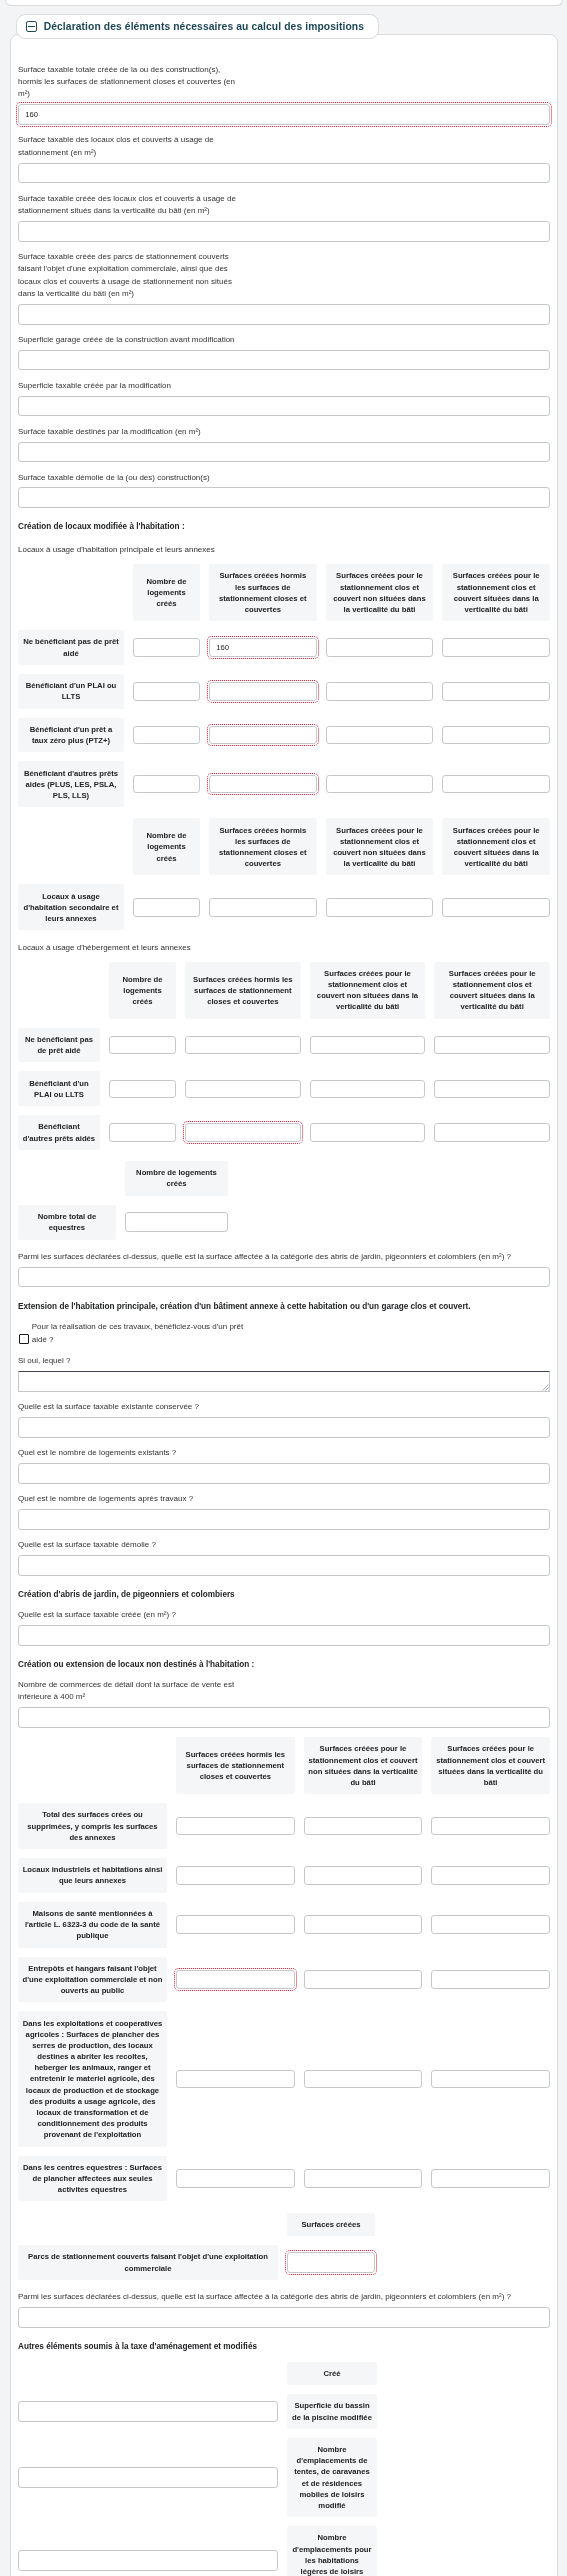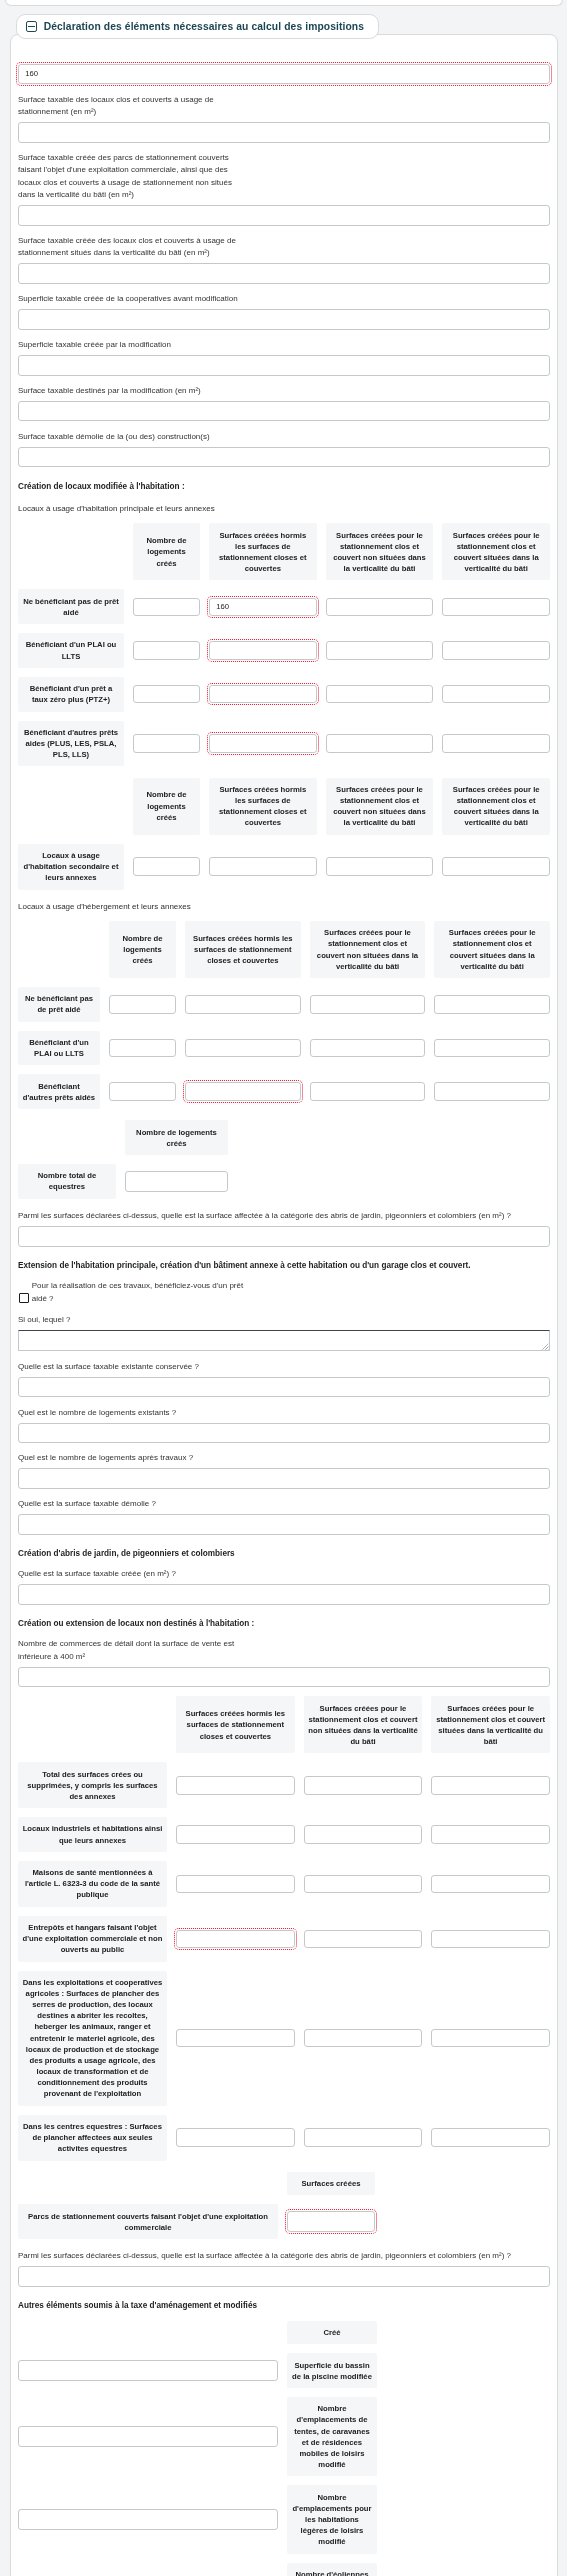--- a/index.html
+++ b/index.html
@@ -51,36 +51,37 @@
 
 <div class="topstrip"></div>
 
 <section class="fieldset root">
   <div class="tab">
     <span class="micon"></span>
     <span class="tabtitle">Déclaration des éléments nécessaires au calcul des impositions</span>
   </div>
   <div class="panel" id="decl-body">
       <div class="field">
+        <div class="lbl narrow">Surface taxable totale créée de la ou des construction(s), hormis les surfaces de stationnement closes et couvertes (en m²)</div>
         <input class="input red" type="text" readonly="" value="160" style="">
       </div>
       <div class="field">
         <div class="lbl narrow">Surface taxable des locaux clos et couverts à usage de stationnement (en m²)</div>
         <input class="input" type="text" readonly="" value="" style="">
       </div>
       <div class="field">
+        <div class="lbl narrow">Surface taxable créée des locaux clos et couverts à usage de stationnement situés dans la verticalité du bâti (en m²)</div>
+        <input class="input" type="text" readonly="" value="" style="">
+      </div>
+      <div class="field">
         <div class="lbl narrow">Surface taxable créée des parcs de stationnement couverts faisant l'objet d'une exploitation commerciale, ainsi que des locaux clos et couverts à usage de stationnement non situés dans la verticalité du bâti (en m²)</div>
         <input class="input" type="text" readonly="" value="" style="">
       </div>
       <div class="field">
-        <div class="lbl narrow">Surface taxable créée des locaux clos et couverts à usage de stationnement situés dans la verticalité du bâti (en m²)</div>
-        <input class="input" type="text" readonly="" value="" style="">
-      </div>
-      <div class="field">
-        <div class="lbl narrow">Superficie taxable créée de la cooperatives avant modification</div>
+        <div class="lbl narrow">Superficie garage créée de la construction avant modification</div>
         <input class="input" type="text" readonly="" value="" style="">
       </div>
       <div class="field">
         <div class="lbl narrow">Superficie taxable créée par la modification</div>
         <input class="input" type="text" readonly="" value="" style="">
       </div>
       <div class="field">
         <div class="lbl narrow">Surface taxable destinés par la modification (en m²)</div>
         <input class="input" type="text" readonly="" value="" style="">
       </div>

